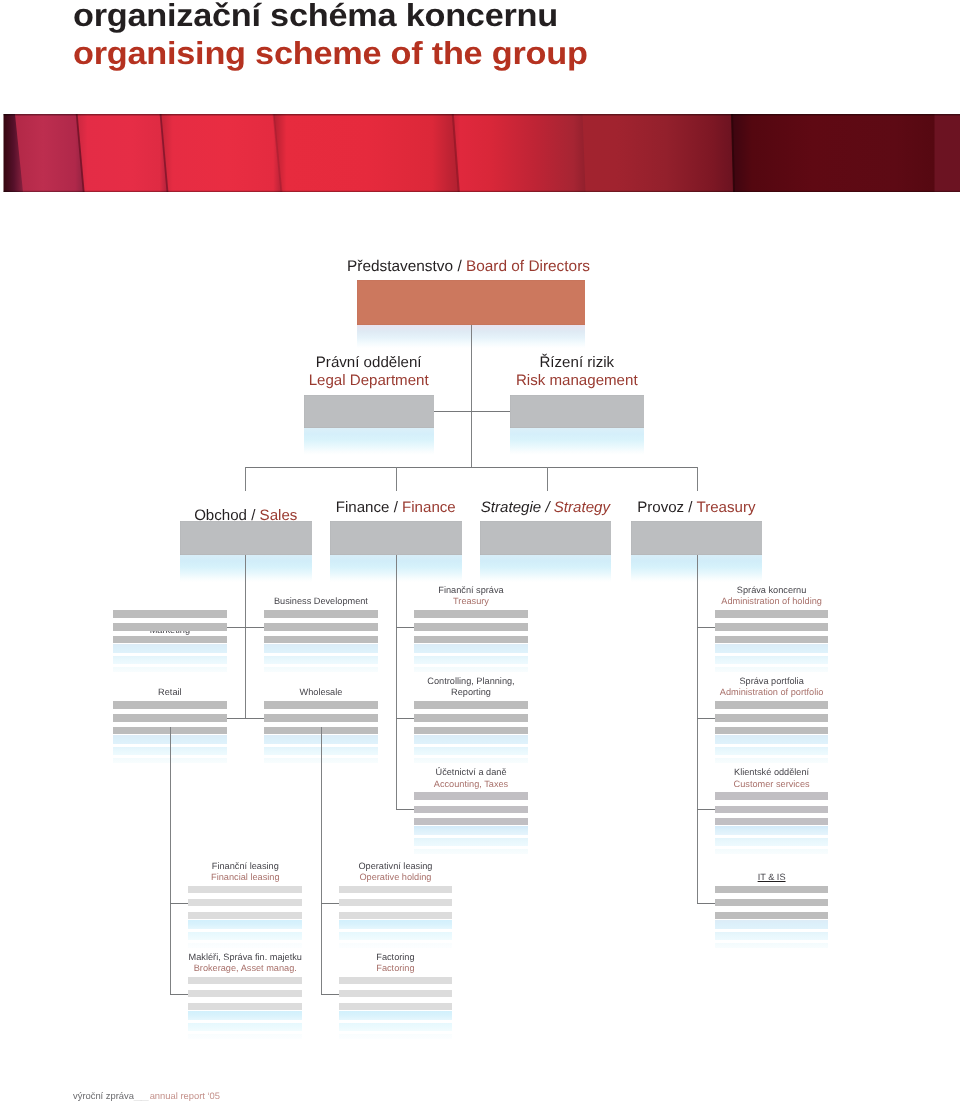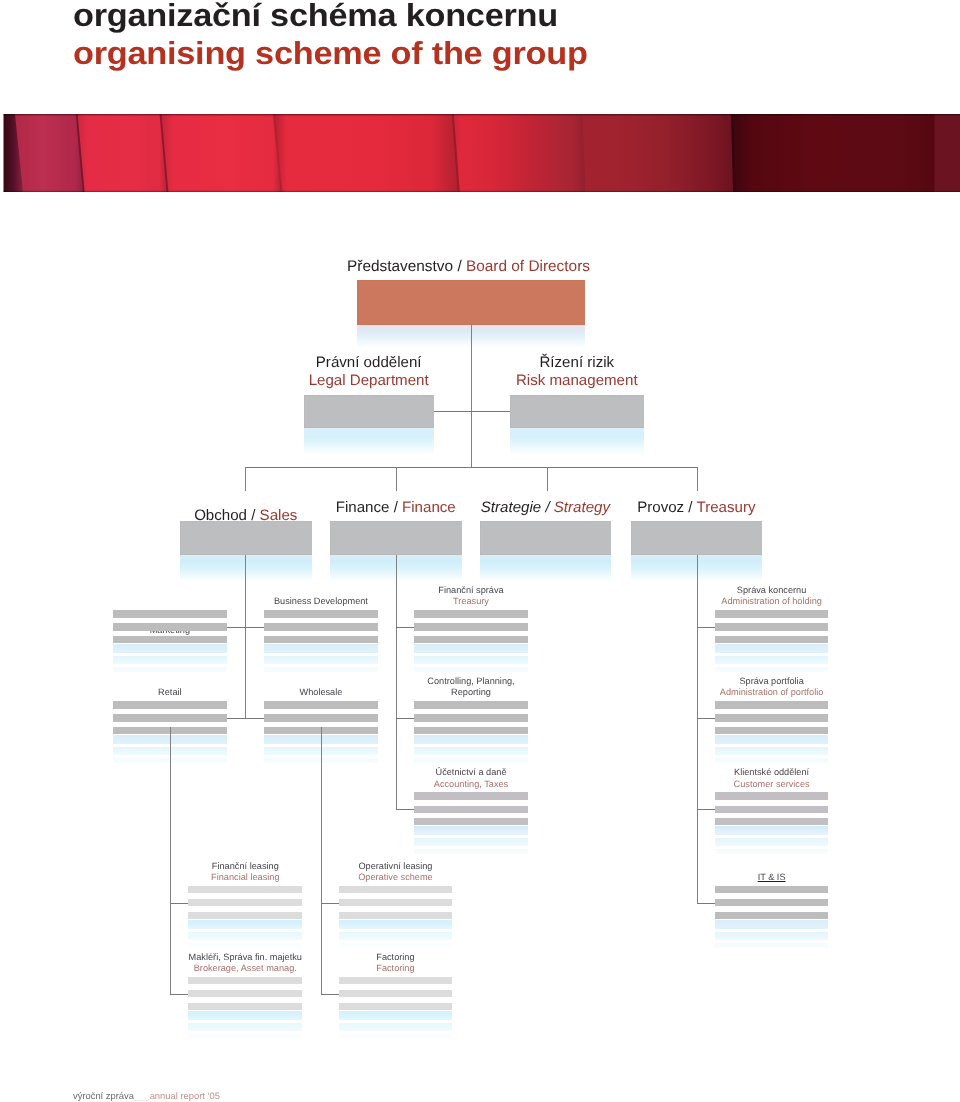--- a/index.html
+++ b/index.html
@@ -354,21 +354,21 @@
       <div class="s s1"></div>
       <div class="s s2"></div>
       <div class="s s3"></div>
       <div class="r1"></div>
       <div class="r2"></div>
       <div class="r3"></div>
     </div>
 
     <div class="leaf-lbl" style="left:298.7px;top:860.9px;width:193.5px;">
       <span class="cz">Operativní leasing</span>
-      <span class="en">Operative scheme</span>
+      <span class="en">Operative holding</span>
     </div>
     <div class="leaf row4" style="left:338.7px;top:885.8px;width:113.5px;height:68px;">
       <div class="s s1"></div>
       <div class="s s2"></div>
       <div class="s s3"></div>
       <div class="r1"></div>
       <div class="r2"></div>
       <div class="r3"></div>
     </div>
 

